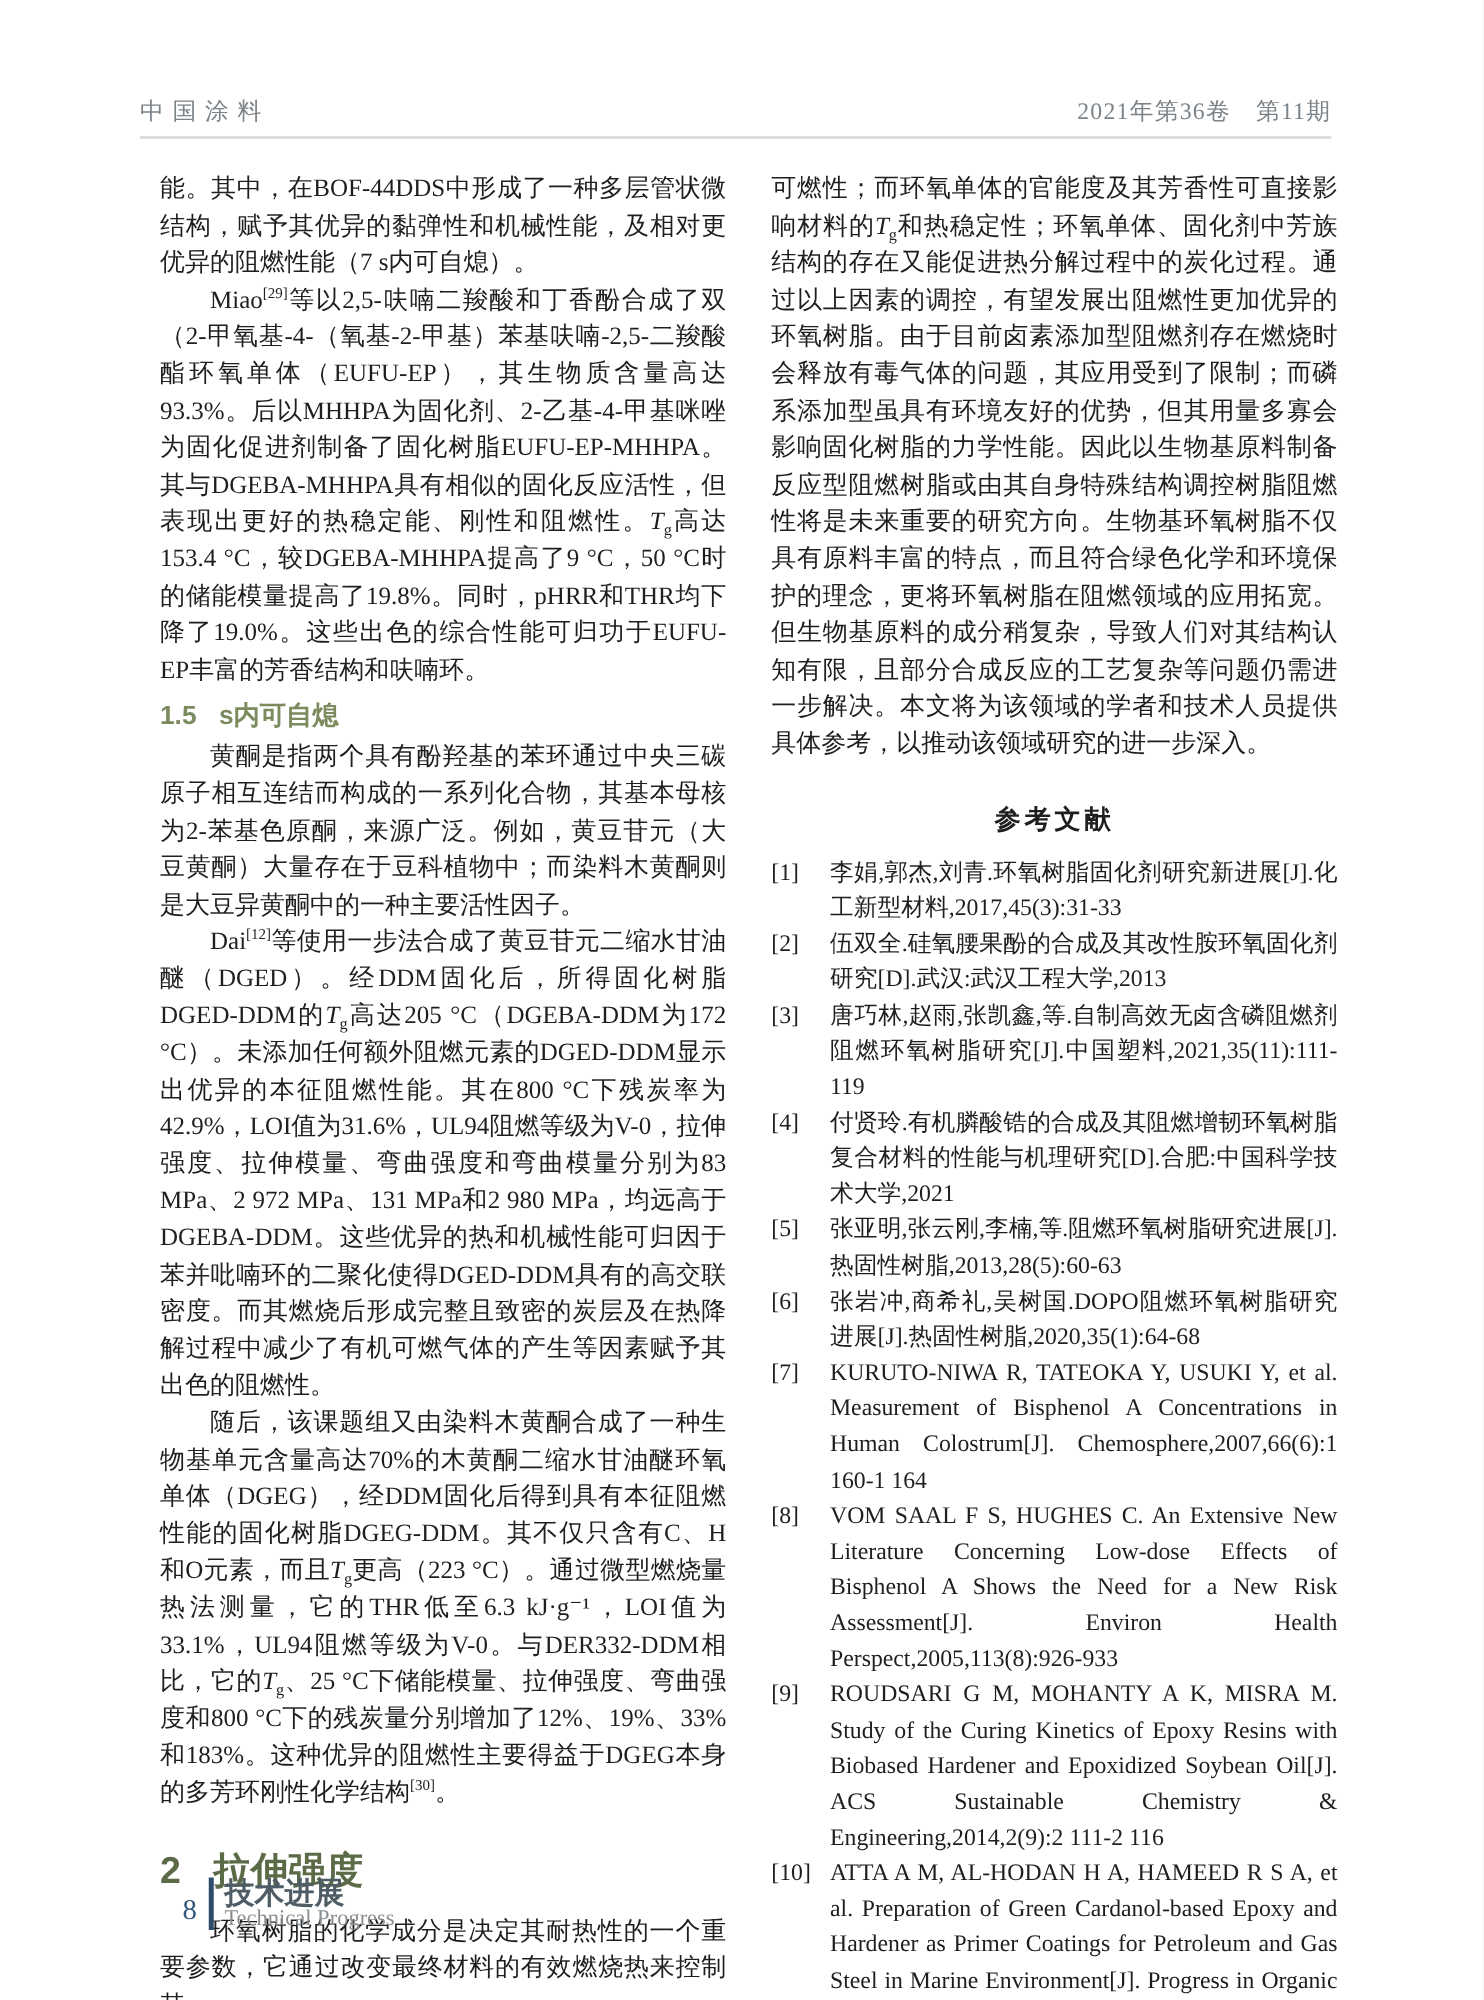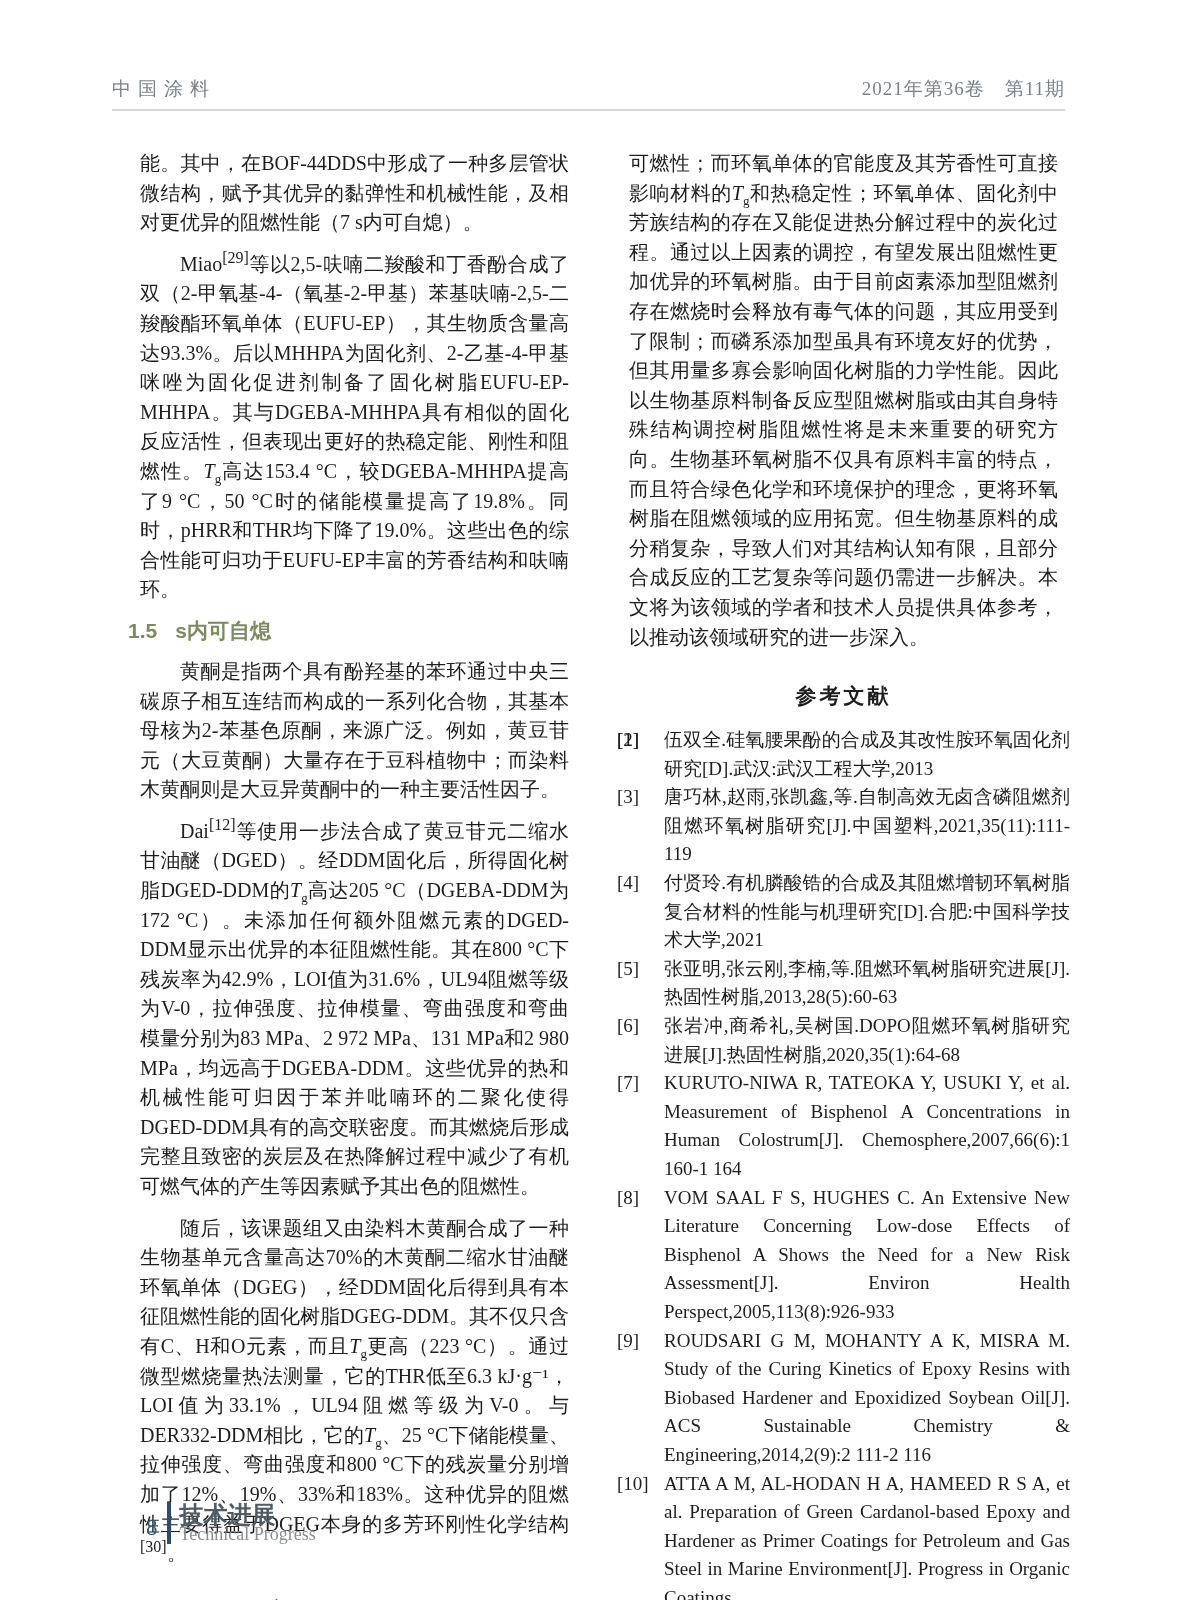--- a/index.html
+++ b/index.html
@@ -24,28 +24,28 @@
   .journal-title{letter-spacing:7px;}
   .issue-info{letter-spacing:1px;}
   
   .columns{
     margin:26px 117px 0 128px;
     display:flex;
     gap:36px;
   }
   .col{width:453px;}
   .col p{
-    margin:12px;
+    margin:0;
     font-size:20px;
     line-height:29.6px;
     text-align:justify;
     text-justify:inter-ideograph;
   }
   .col p.indent{text-indent:2em;}
-  sup{font-size:16px;line-height:0;}
+  sup{font-size:12px;line-height:0;}
   sub{font-size:13px;line-height:0;}
   
   .sec-sub{
     margin:7px 0 5px 0;
     font-family:"Liberation Sans","DejaVu Sans",sans-serif;
     font-weight:bold;
     font-size:21px;
     color:#7b8b5e;
   }
   .sec-sub .sec-title{margin-left:18px;}
@@ -131,21 +131,21 @@
       <div class="sec-main">
         <span class="sec-num">2</span><span class="sec-title">拉伸强度</span>
       </div>
       <p class="indent">环氧树脂的化学成分是决定其耐热性的一个重要参数，它通过改变最终材料的有效燃烧热来控制其</p>
     </div>
 
     <div class="col">
       <p>可燃性；而环氧单体的官能度及其芳香性可直接影响材料的<i>T</i><sub>g</sub>和热稳定性；环氧单体、固化剂中芳族结构的存在又能促进热分解过程中的炭化过程。通过以上因素的调控，有望发展出阻燃性更加优异的环氧树脂。由于目前卤素添加型阻燃剂存在燃烧时会释放有毒气体的问题，其应用受到了限制；而磷系添加型虽具有环境友好的优势，但其用量多寡会影响固化树脂的力学性能。因此以生物基原料制备反应型阻燃树脂或由其自身特殊结构调控树脂阻燃性将是未来重要的研究方向。生物基环氧树脂不仅具有原料丰富的特点，而且符合绿色化学和环境保护的理念，更将环氧树脂在阻燃领域的应用拓宽。但生物基原料的成分稍复杂，导致人们对其结构认知有限，且部分合成反应的工艺复杂等问题仍需进一步解决。本文将为该领域的学者和技术人员提供具体参考，以推动该领域研究的进一步深入。</p>
       <div class="ref-heading">参考文献</div>
       <ul class="ref-list">
-        <li><span class="ref-label">[1]</span></li>
+        <li><span class="ref-label">[1]</span><span class="ref-text">李娟,郭杰,刘青.环氧树脂固化剂研究新进展[J].化工新型材料,2017,45(3):31-33</span></li>
         <li><span class="ref-label">[2]</span><span class="ref-text">伍双全.硅氧腰果酚的合成及其改性胺环氧固化剂研究[D].武汉:武汉工程大学,2013</span></li>
         <li><span class="ref-label">[3]</span><span class="ref-text">唐巧林,赵雨,张凯鑫,等.自制高效无卤含磷阻燃剂阻燃环氧树脂研究[J].中国塑料,2021,35(11):111-119</span></li>
         <li><span class="ref-label">[4]</span><span class="ref-text">付贤玲.有机膦酸锆的合成及其阻燃增韧环氧树脂复合材料的性能与机理研究[D].合肥:中国科学技术大学,2021</span></li>
         <li><span class="ref-label">[5]</span><span class="ref-text">张亚明,张云刚,李楠,等.阻燃环氧树脂研究进展[J].热固性树脂,2013,28(5):60-63</span></li>
         <li><span class="ref-label">[6]</span><span class="ref-text">张岩冲,商希礼,吴树国.DOPO阻燃环氧树脂研究进展[J].热固性树脂,2020,35(1):64-68</span></li>
         <li><span class="ref-label">[7]</span><span class="ref-text">KURUTO-NIWA R, TATEOKA Y, USUKI Y, et al. Measurement of Bisphenol A Concentrations in Human Colostrum[J]. Chemosphere,2007,66(6):1 160-1 164</span></li>
         <li><span class="ref-label">[8]</span><span class="ref-text">VOM SAAL F S, HUGHES C. An Extensive New Literature Concerning Low-dose Effects of Bisphenol A Shows the Need for a New Risk Assessment[J]. Environ Health Perspect,2005,113(8):926-933</span></li>
         <li><span class="ref-label">[9]</span><span class="ref-text">ROUDSARI G M, MOHANTY A K, MISRA M. Study of the Curing Kinetics of Epoxy Resins with Biobased Hardener and Epoxidized Soybean Oil[J]. ACS Sustainable Chemistry &amp; Engineering,2014,2(9):2 111-2 116</span></li>
         <li><span class="ref-label">[10]</span><span class="ref-text">ATTA A M, AL-HODAN H A, HAMEED R S A, et al. Preparation of Green Cardanol-based Epoxy and Hardener as Primer Coatings for Petroleum and Gas Steel in Marine Environment[J]. Progress in Organic Coatings,</span></li>
       </ul>

